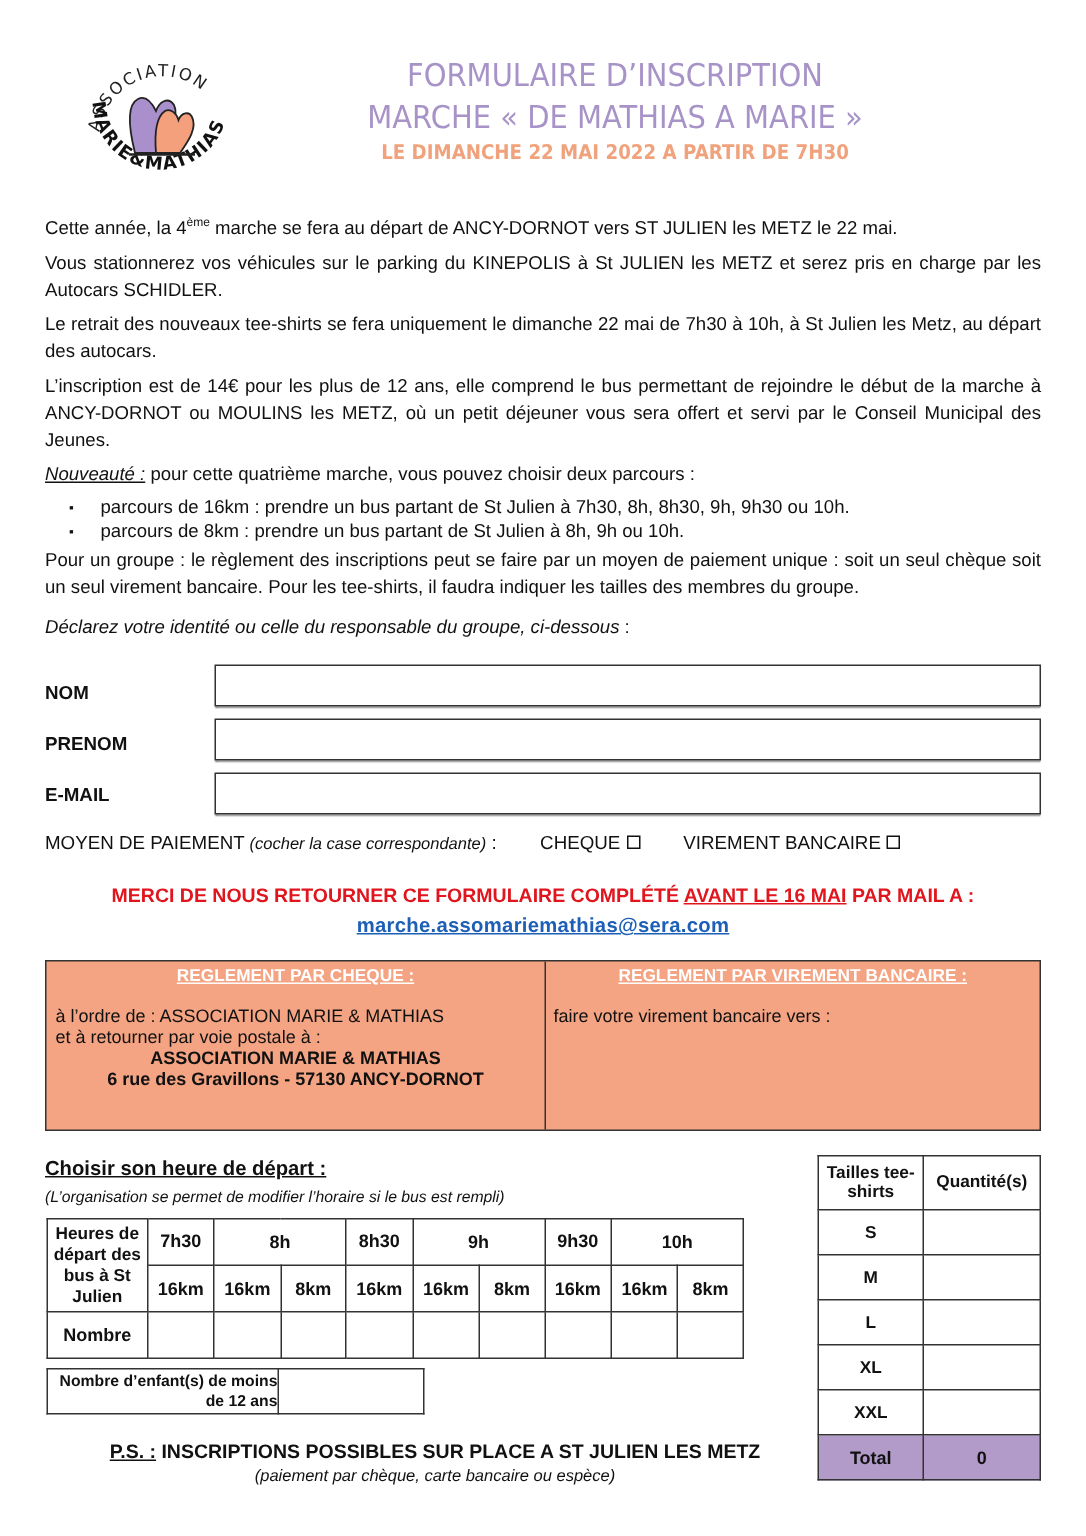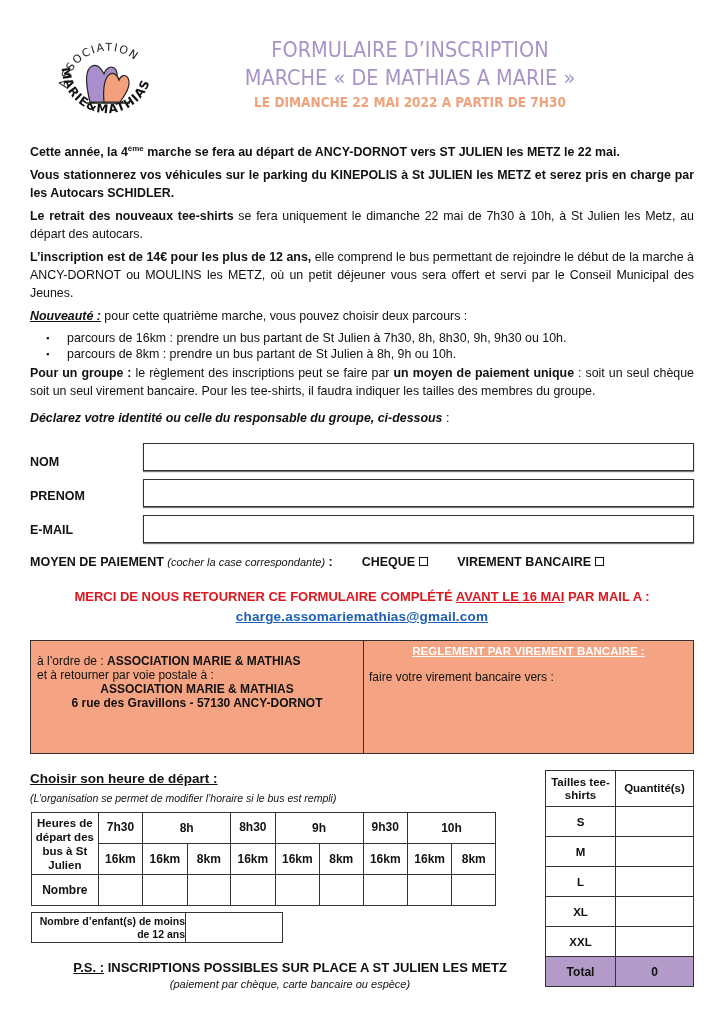--- a/index.html
+++ b/index.html
@@ -8,21 +8,21 @@
   .abs { position: absolute; }
 
   
   #logo { left: 48px; top: 30px; width: 116px; height: 106px; }
   .title { left: 190px; width: 440px; text-align: center; font-family: "DejaVu Sans", sans-serif; color: #a793c7; font-size: 21px; letter-spacing: 0; transform: scaleX(0.92); transform-origin: center; }
   #t1 { top: 38px; }
   #t2 { top: 66px; }
   #t3 { top: 94px; left: 190px; width: 440px; text-align: center; font-family: "DejaVu Sans", sans-serif; color: #f0a27c; font-size: 13.5px; font-weight: bold; transform: scaleX(0.9); }
 
   .para { left: 30px; width: 664px; line-height: 18px; text-align: justify; }
-  b { font-weight: bold; }
+  b { font-weight: normal; }
   sup { font-size: 8px; vertical-align: super; line-height: 0; }
   .uline { text-decoration: underline; }
 
   ul.bul { list-style: none; }
   ul.bul li { position: relative; padding-left: 37px; line-height: 16px; }
   ul.bul li::before { content: "▪"; position: absolute; left: 16px; font-size: 9px; top: 0; }
 
   
   .flabel { left: 30px; font-weight: bold; font-size: 12.5px; }
   .finput { left: 143px; width: 551px; height: 28px; border: 1.5px solid #333; background: #fff; box-shadow: 0 1px 1px #777; }
@@ -118,24 +118,25 @@
   <b> :</b>
   <span style="display:inline-block;width:22px;"></span>
   <b>CHEQUE</b><span class="cb"></span>
   <span style="display:inline-block;width:22px;"></span>
   <b>VIREMENT BANCAIRE</b><span class="cb"></span>
 </div>
 
 <div class="abs merci">
   <span>MERCI DE NOUS RETOURNER CE FORMULAIRE COMPLÉTÉ </span><span class="uline">AVANT LE 16 MAI</span><span> PAR MAIL A :</span>
 </div>
-<div class="abs mail">charge.assomariemathias@gmail.com</div>
+<div class="abs mail">marche.assomariemathias@sera.com</div>
 
 <div id="paybox" class="abs">
   <div class="col col1">
+    <div class="phead">REGLEMENT PAR CHEQUE :</div>
     <div class="pline" style="margin:13px 0 0 6px;">
       <span>à l’ordre de : </span><b>ASSOCIATION MARIE &amp; MATHIAS</b>
     </div>
     <div class="pline" style="margin-left:6px;">et à retourner par voie postale à :</div>
     <div class="pline" style="text-align:center;font-weight:bold;">ASSOCIATION MARIE &amp; MATHIAS</div>
     <div class="pline" style="text-align:center;font-weight:bold;">6 rue des Gravillons - 57130 ANCY-DORNOT</div>
   </div>
   <div class="col col2">
     <div class="phead">REGLEMENT PAR VIREMENT BANCAIRE :</div>
     <div class="pline" style="margin:13px 0 0 5px;">faire votre virement bancaire vers :</div>

